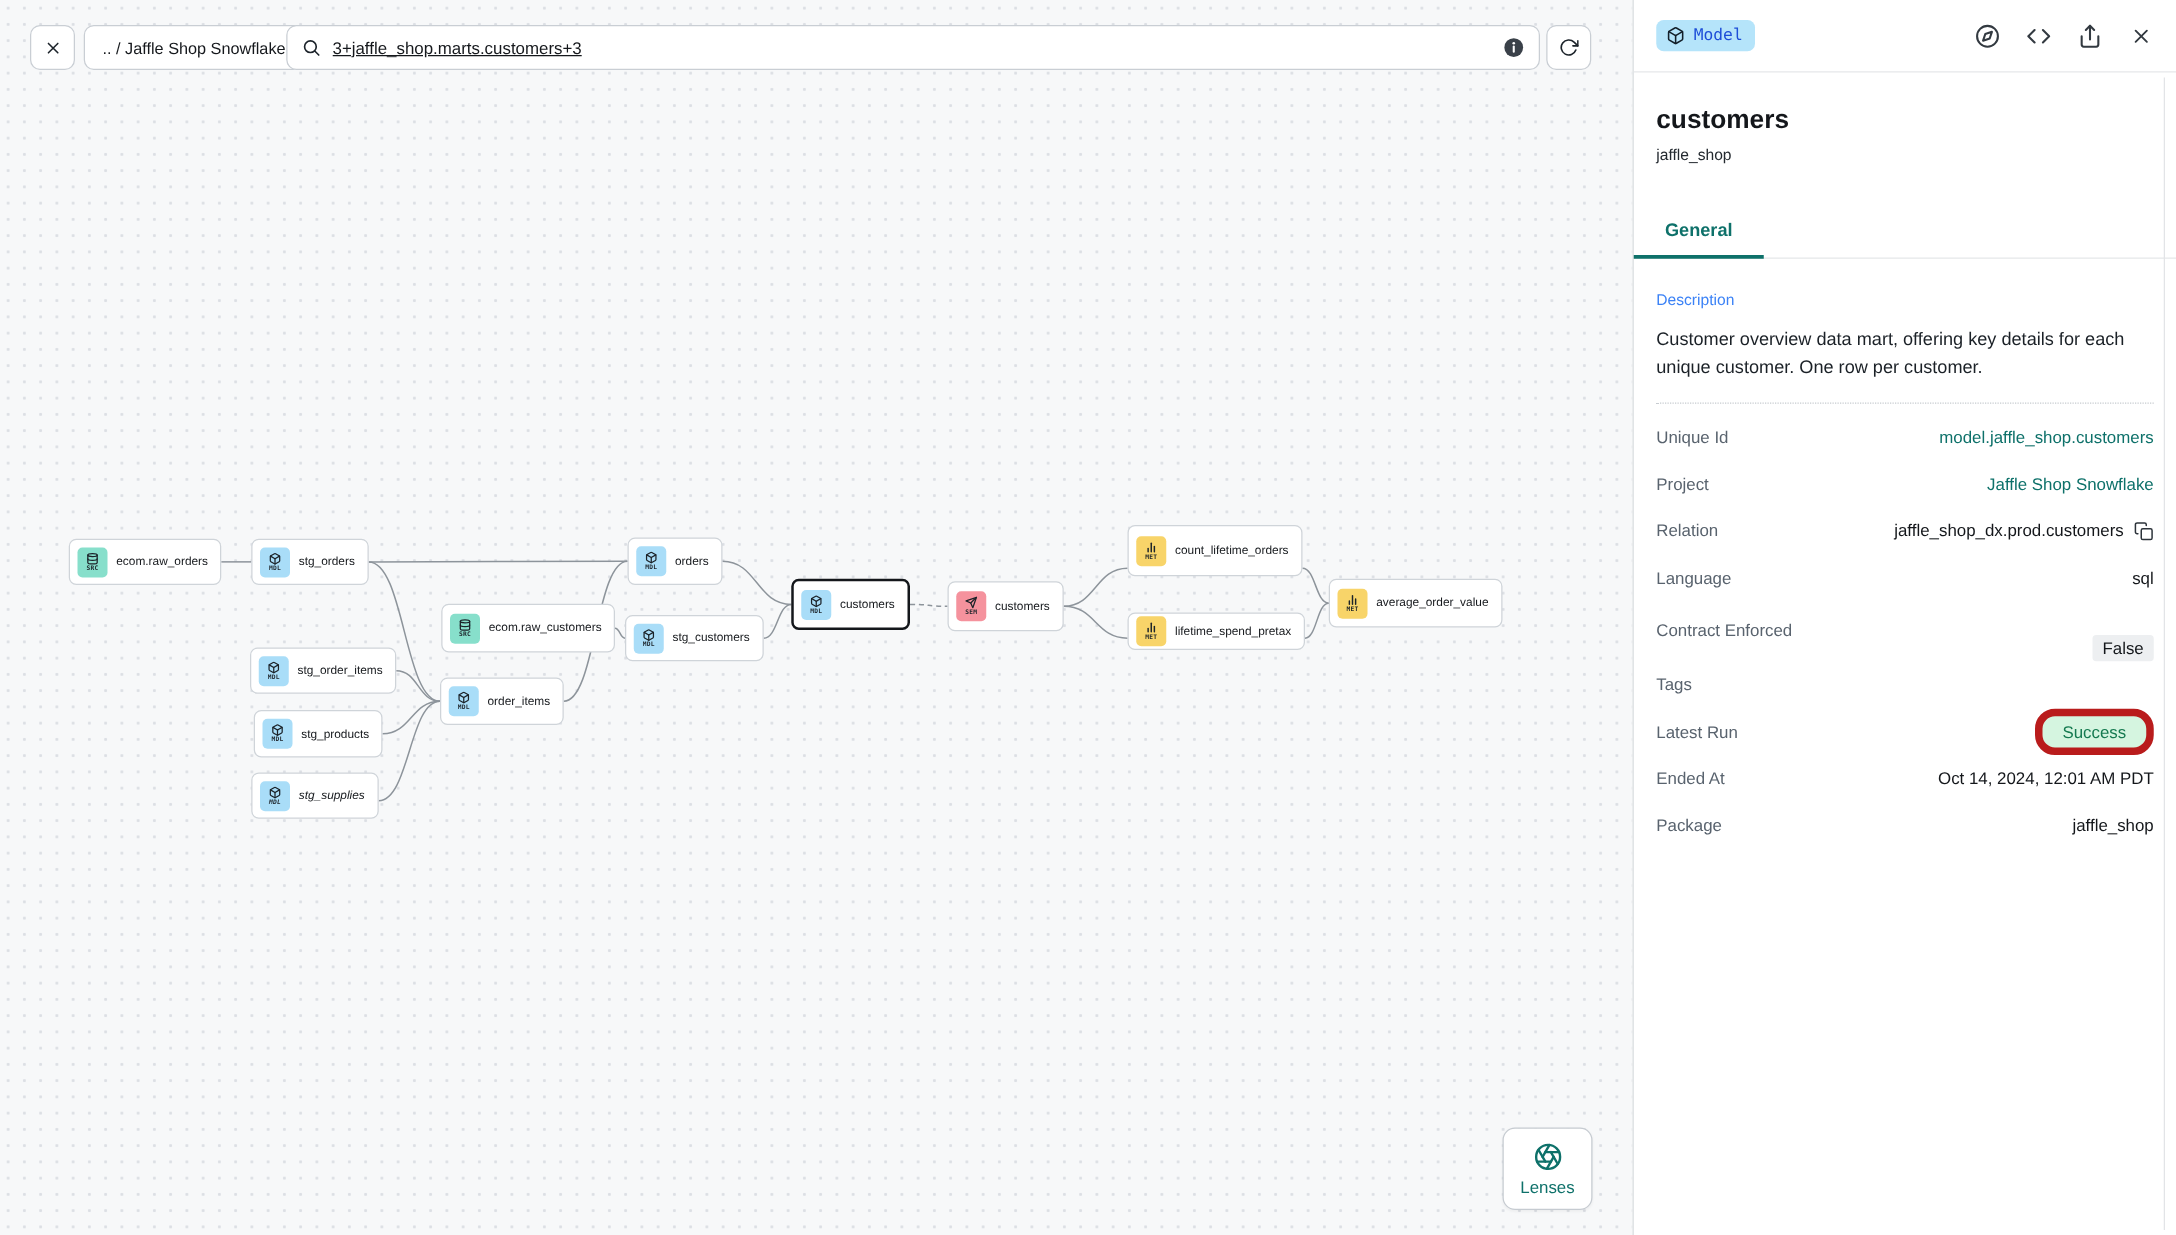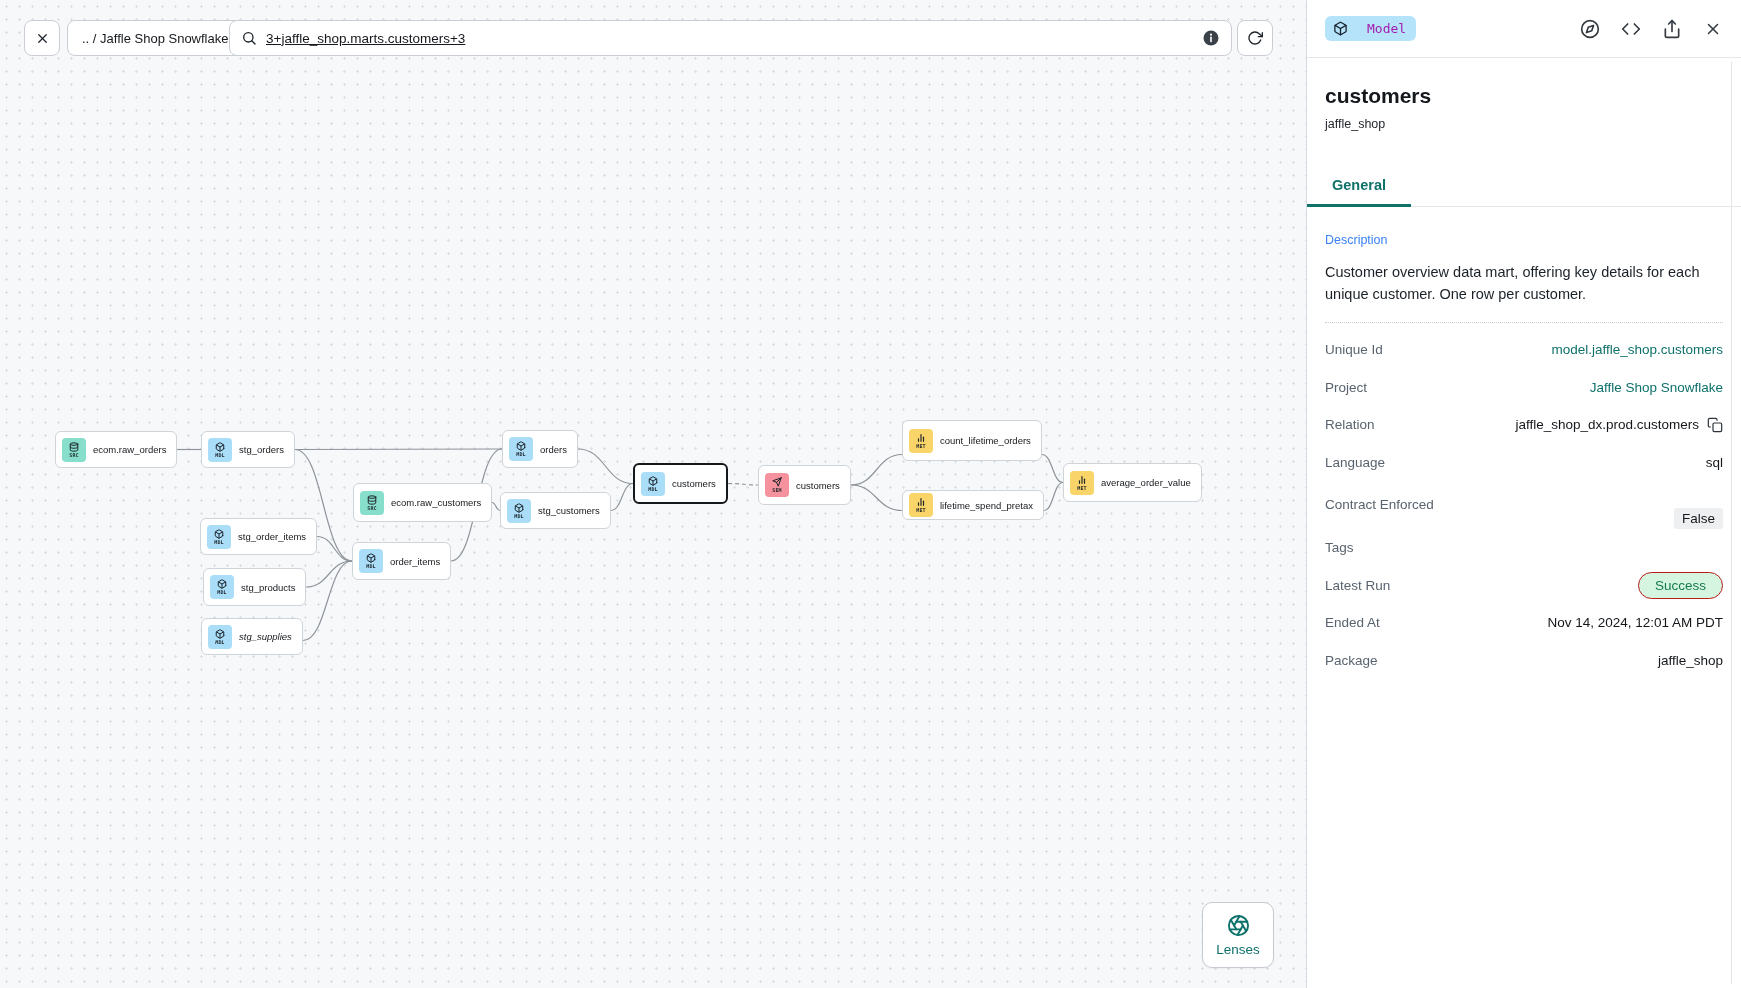--- a/index.html
+++ b/index.html
@@ -58,22 +58,22 @@
   
   .panel {
     position:absolute; right:0; top:0; width:435px; height:988px; background:#fff;
     border-left:1px solid #d8dbde;
   }
   .panel::after { content:""; position:absolute; right:9px; top:62px; bottom:4px; width:1px; background:#e2e4e7; }
   .p-header {
     height:58px; display:flex; align-items:center; padding:0 18px; border-bottom:1px solid #e6e8ea;
   }
   .type-badge {
-    background:#b5e4fa; border-radius:6px; padding:5px 10px 5px 8px; display:flex; align-items:center; gap:19px;
-    font-family:"DejaVu Sans Mono", monospace; font-size:13px; color:#a21caf; cursor:default;
+    background:#b5e4fa; border-radius:6px; padding:5px 10px 5px 8px; display:flex; align-items:center; gap:7px;
+    font-family:"DejaVu Sans Mono", monospace; font-size:13px; color:#1d4ed8; cursor:default;
   }
   .type-badge svg { stroke:#14202a; stroke-width:2; fill:none; stroke-linecap:round; stroke-linejoin:round; }
   .p-actions { margin-left:auto; display:flex; align-items:center; gap:21px; }
   .p-actions .abtn { width:20px; height:20px; cursor:pointer; display:flex; align-items:center; justify-content:center; }
   .p-actions svg { stroke:#333a41; stroke-width:2; fill:none; stroke-linecap:round; stroke-linejoin:round; }
 
   .p-titleblock { padding:26px 18px 0 18px; }
   .p-title { font-size:21px; font-weight:bold; color:#14171b; }
   .p-subtitle { margin-top:9px; font-size:12.5px; color:#23292f; }
 
@@ -88,21 +88,21 @@
   .desc-label { margin-top:26px; font-size:12.5px; font-weight:normal; color:#3b82f6; }
   .desc-text { margin-top:14px; font-size:14.5px; line-height:1.55; color:#1b2127; max-width:398px; }
   .dotted-sep { margin-top:16px; border-bottom:1px dotted #c6cbd0; }
 
   .fields { margin-top:8px; }
   .field-row { display:flex; align-items:center; justify-content:space-between; min-height:37.5px; }
   .f-label { font-size:13.5px; color:#59636e; }
   .f-value { font-size:13.5px; color:#14171b; display:flex; align-items:center; gap:8px; }
   .f-link { font-size:13.5px; color:#0e716a; cursor:pointer; }
   .pill-gray { background:#edeff1; border-radius:3px; padding:3px 8px; font-size:13.5px; color:#14171b;margin-top:27px; }
-  .pill-green { background:#d5f5e0; border:1px solid #b91c1c; border-radius:16px; padding:5px 16px; font-size:13.5px; color:#157a50; }
+  .pill-green { background:#d5f5e0; border:6px solid #b91c1c; border-radius:16px; padding:5px 16px; font-size:13.5px; color:#157a50; }
   .copy-btn { cursor:pointer; display:flex; align-items:center; }
   .copy-btn svg { stroke:#2c333a; stroke-width:1.8; fill:none; stroke-linecap:round; stroke-linejoin:round; }
 </style>
 </head>
 <body>
 
 <div class="canvas">
   <svg id="edges" width="1306" height="988">
       <path d="M177,449.5 C189,449.5 189,449.5 201,449.5"></path>
       <path d="M295,449.5 C398.5,449.5 398.5,449 502,449"></path>
@@ -399,21 +399,21 @@
         <div class="field-row">
           <span class="f-label">Tags</span>
           <span class="f-value"></span>
         </div>
         <div class="field-row">
           <span class="f-label">Latest Run</span>
           <span class="pill-green">Success</span>
         </div>
         <div class="field-row">
           <span class="f-label">Ended At</span>
-          <span class="f-value">Nov 14, 2024, 12:01 AM PDT</span>
+          <span class="f-value">Oct 14, 2024, 12:01 AM PDT</span>
         </div>
         <div class="field-row">
           <span class="f-label">Package</span>
           <span class="f-value">jaffle_shop</span>
         </div>
       </div>
   </div>
 </div>
 
 </body></html>

